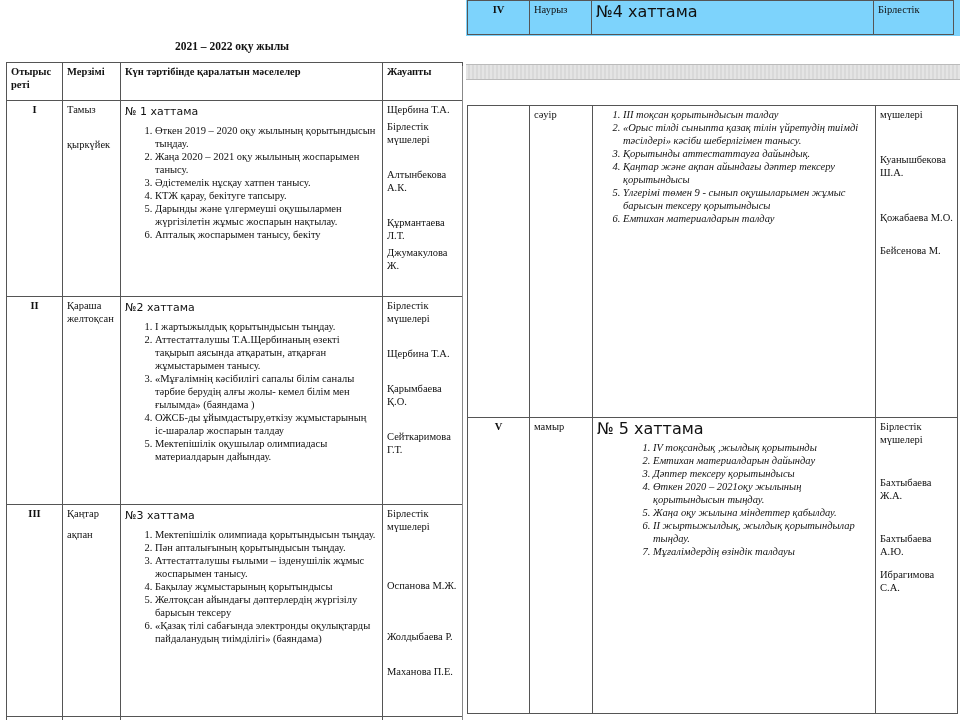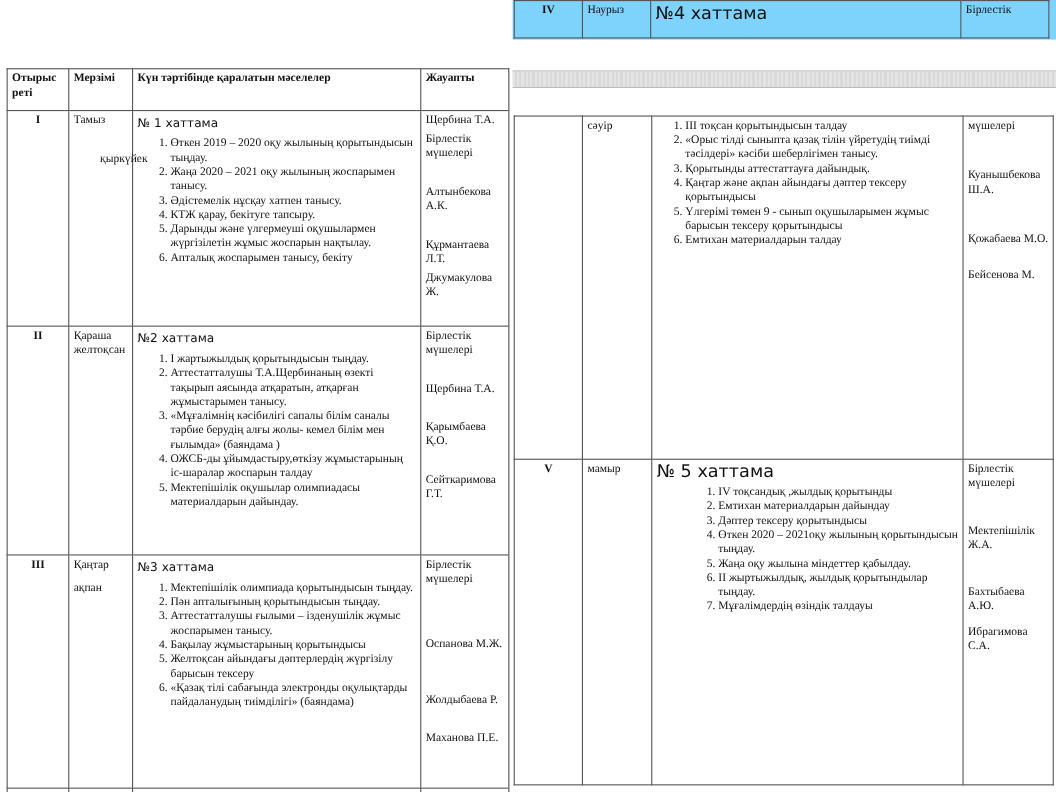--- a/index.html
+++ b/index.html
@@ -22,40 +22,41 @@
       font-size: 10.5px; line-height: 13px; text-align: left;
     }
     .tl th { font-weight: bold; font-size: 11px; line-height: 22px; padding-top: 1px; }
     .roman { text-align: center !important; font-weight: bold; }
     .protocol {
       font-family: "DejaVu Sans", sans-serif; font-size: 11px; margin: 2px 0 6px 0;
     }
     ol.items { margin: 0; padding-left: 30px; }
     ol.items li { margin: 0; }
     .resp div { margin-bottom: 4px; }
-    .month-gap { margin-top: 22px; margin-left: 24px; }
+    .month-gap { margin-top: 22px; }
 
     
     .top-strip {
       position: absolute; left: 466px; top: 0; width: 494px; height: 36px; background: #7dd3fc;
     }
     .gray-band {
       position: absolute; left: 466px; top: 64px; width: 494px; height: 14px;
       background: repeating-linear-gradient(90deg,#e4e4e4 0 2px,#d9d9d9 2px 4px);
       border-top: 1px solid #bbb; border-bottom: 1px solid #bbb;
     }
     .vline { position: absolute; left: 462px; top: 66px; width: 1px; height: 654px; background: #888; }
     .right-table td { font-size: 12px; line-height: 17px; }
     .right-table .protocol { font-size: 16px; }
-    .right-table ol.items { padding-left: 26px; }
+    .right-table ol.items { padding-left: 26px; font-style: italic; }
   </style>
 </head>
 <body>
 
 <div class="page-left">
+  <div class="doc-title" style="top:40px;">2021 – 2022 оқу жылы</div>
 
   <table class="grid tl" style="left:6px; top:62px; width:456px;">
     <colgroup>
         <col style="width:56px">
         <col style="width:58px">
         <col style="width:262px">
         <col style="width:80px">
       </colgroup>
     <tbody>
         <tr style="height:38px">
@@ -212,19 +213,19 @@
         <li>Емтихан материалдарын дайындау</li>
         <li>Дәптер тексеру қорытындысы</li>
         <li>Өткен 2020 – 2021оқу жылының қорытындысын тыңдау.</li>
         <li>Жаңа оқу жылына міндеттер қабылдау.</li>
         <li>ІІ жыртыжылдық, жылдық қорытындылар тыңдау.</li>
         <li>Мұғалімдердің өзіндік талдауы</li>
       </ol>
     </td>
     <td class="resp">
       <div style="margin-bottom:30px">Бірлестік мүшелері</div>
-      <div style="margin-bottom:30px">Мектепішілік Ж.А.</div>
+      <div style="margin-bottom:30px">Бахтыбаева Ж.А.</div>
       <div style="margin-bottom:10px">Бахтыбаева А.Ю.</div>
       <div>Ибрагимова С.А.</div>
     </td>
   </tr>
 </tbody>
   </table>
 
 </body></html>

